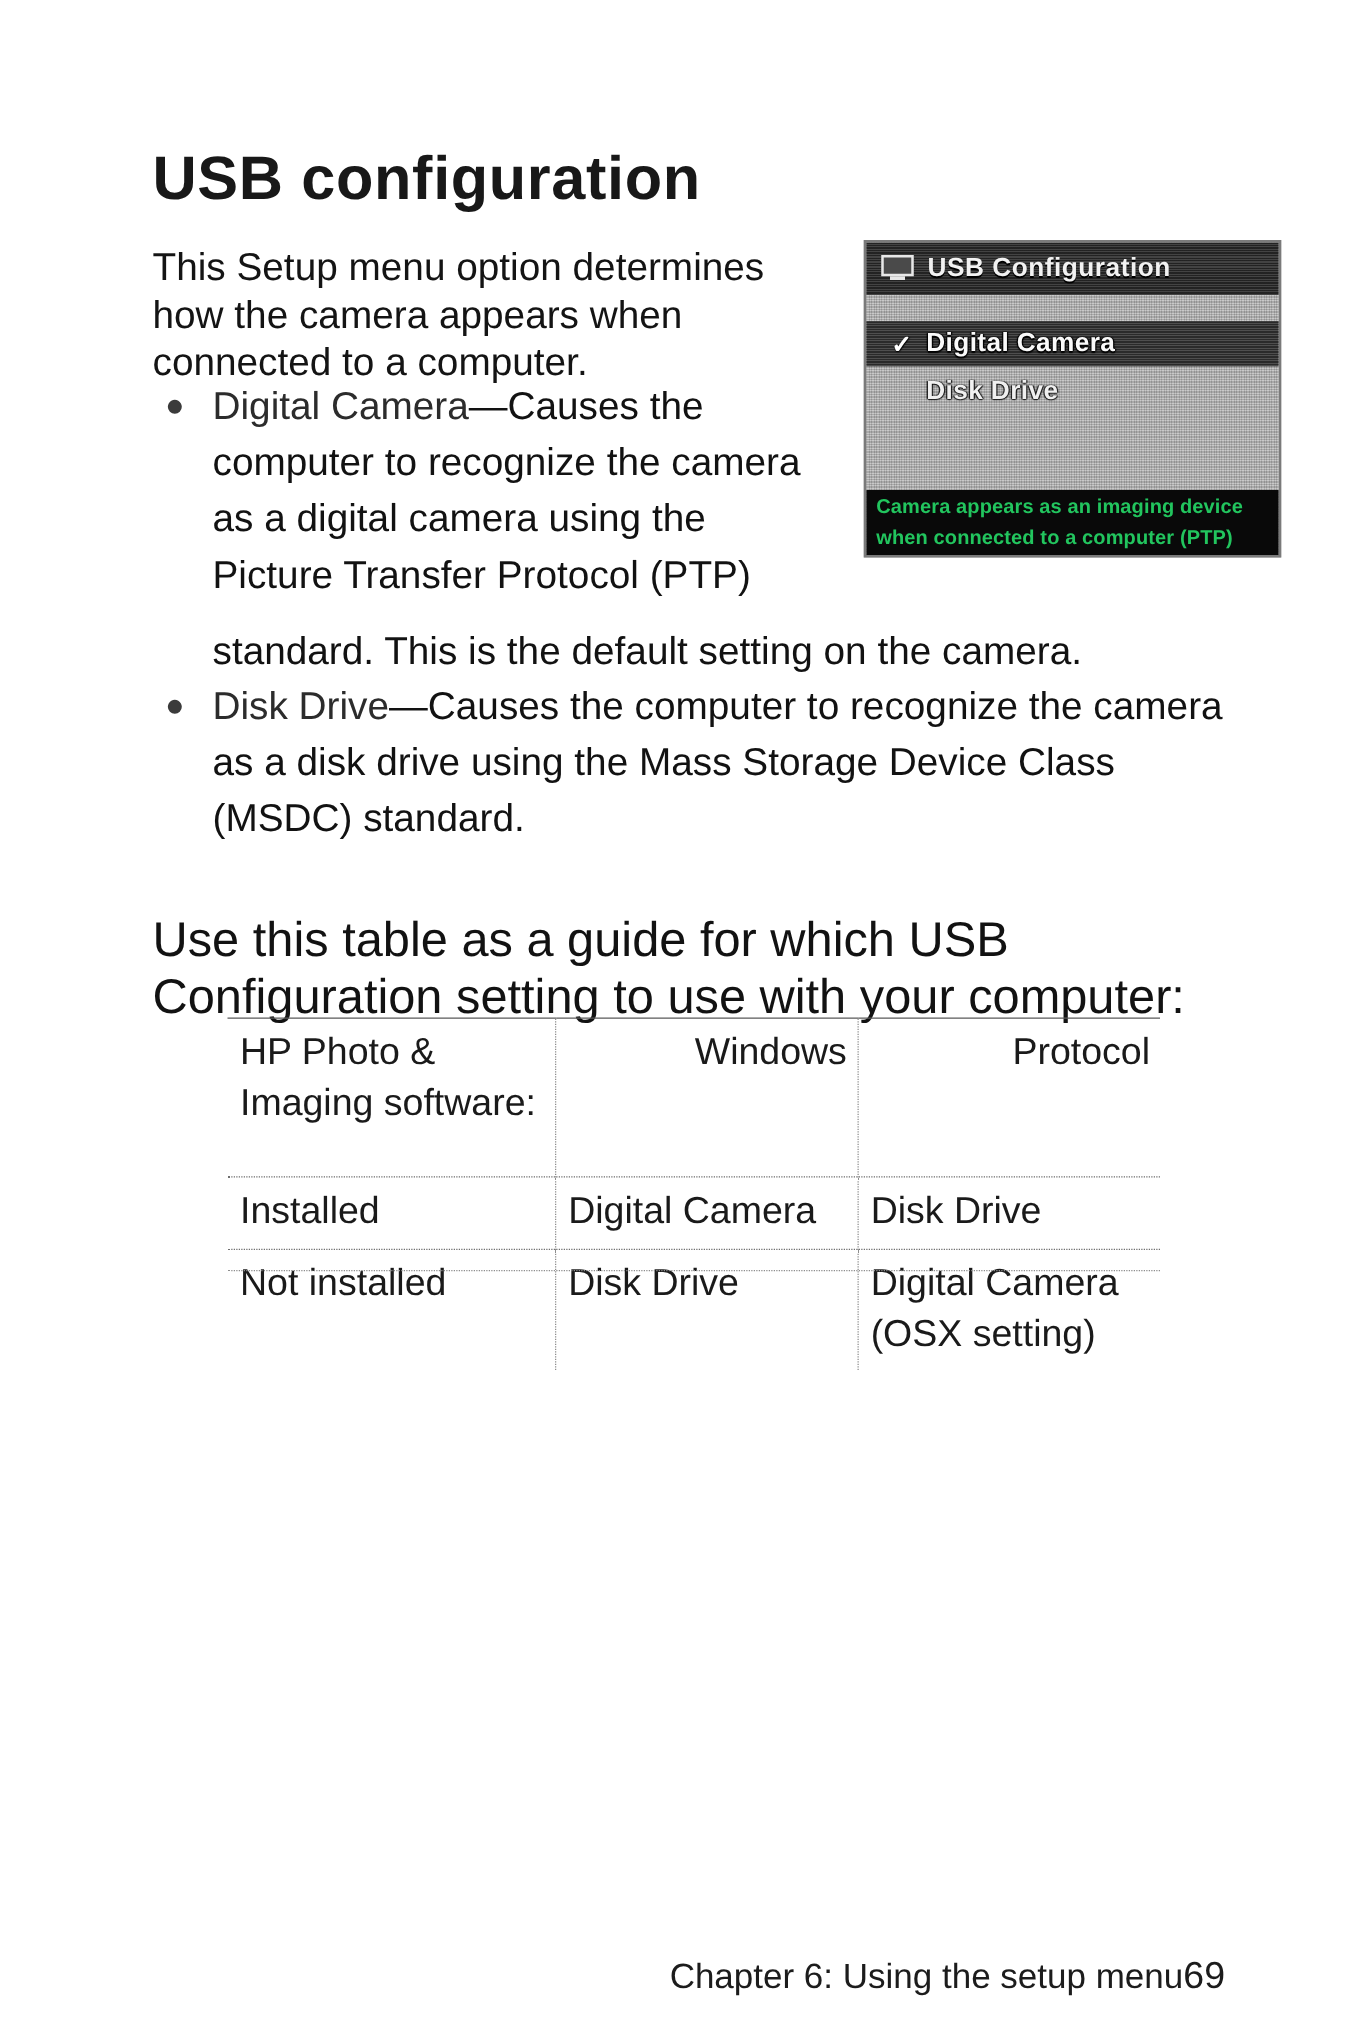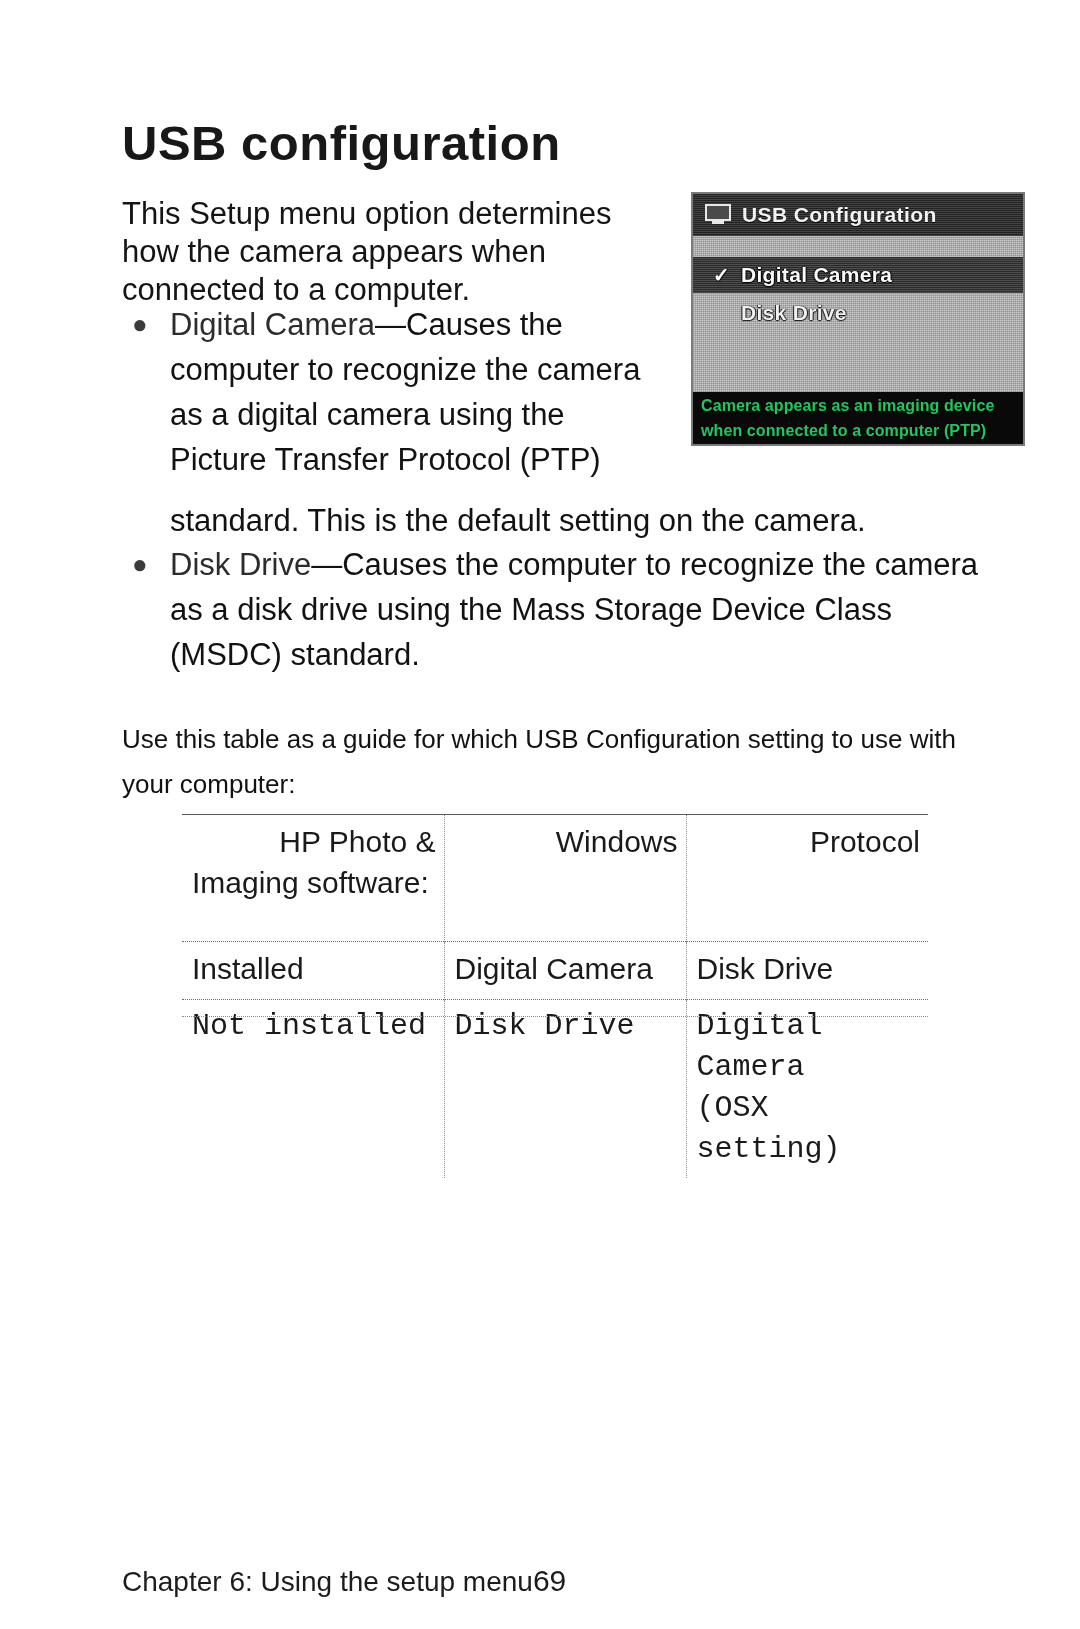--- a/index.html
+++ b/index.html
@@ -68,21 +68,21 @@
     width: 860px;
     font-size: 31px;
     line-height: 45px;
   }
 
   .table-intro {
     position: absolute;
     left: 122px;
     top: 667px;
     width: 850px;
-    font-size: 26px;
+    font-size: 39px;
     line-height: 45px;
   }
 
   .bullet-row {
     display: flex;
     align-items: flex-start;
   }
   .bullet-dot {
     flex: 0 0 auto;
     width: 42px;
@@ -247,50 +247,49 @@
   }
   .compare-table tr.header-row th {
     border-top: 1px solid #5a5a5a;
     padding-bottom: 38px;
   }
   .compare-table tr.header-row th.col-head-left {
     text-align: left;
   }
   .compare-table tr.header-row th .head-line-1 {
     display: block;
-    text-align: right;
+    text-align: left;
   }
   .compare-table tr.header-row th .head-line-2 {
     display: block;
     text-align: left;
   }
   .compare-table tr.header-row th.centered .head-line-1 {
     text-align: right;
   }
   .compare-table tbody tr:last-child td {
     padding-bottom: 8px;
-    font-family: Liberation Mono, monospace;
   }
   .table-bottom-rule {
     position: absolute;
     left: 182px;
     top: 992px;
     width: 746px;
     border-top: 1px dotted #8d8d8d;
   }
 
   
   .footer {
     position: absolute;
     left: 122px;
     top: 1540px;
     width: 858px;
     display: flex;
     align-items: baseline;
-    justify-content: flex-start;
+    justify-content: flex-end;
     font-size: 28px;
     color: #1c1c1c;
   }
   .footer-page-num {
     font-size: 30px;
   }
 </style>
 </head>
 <body>
 

